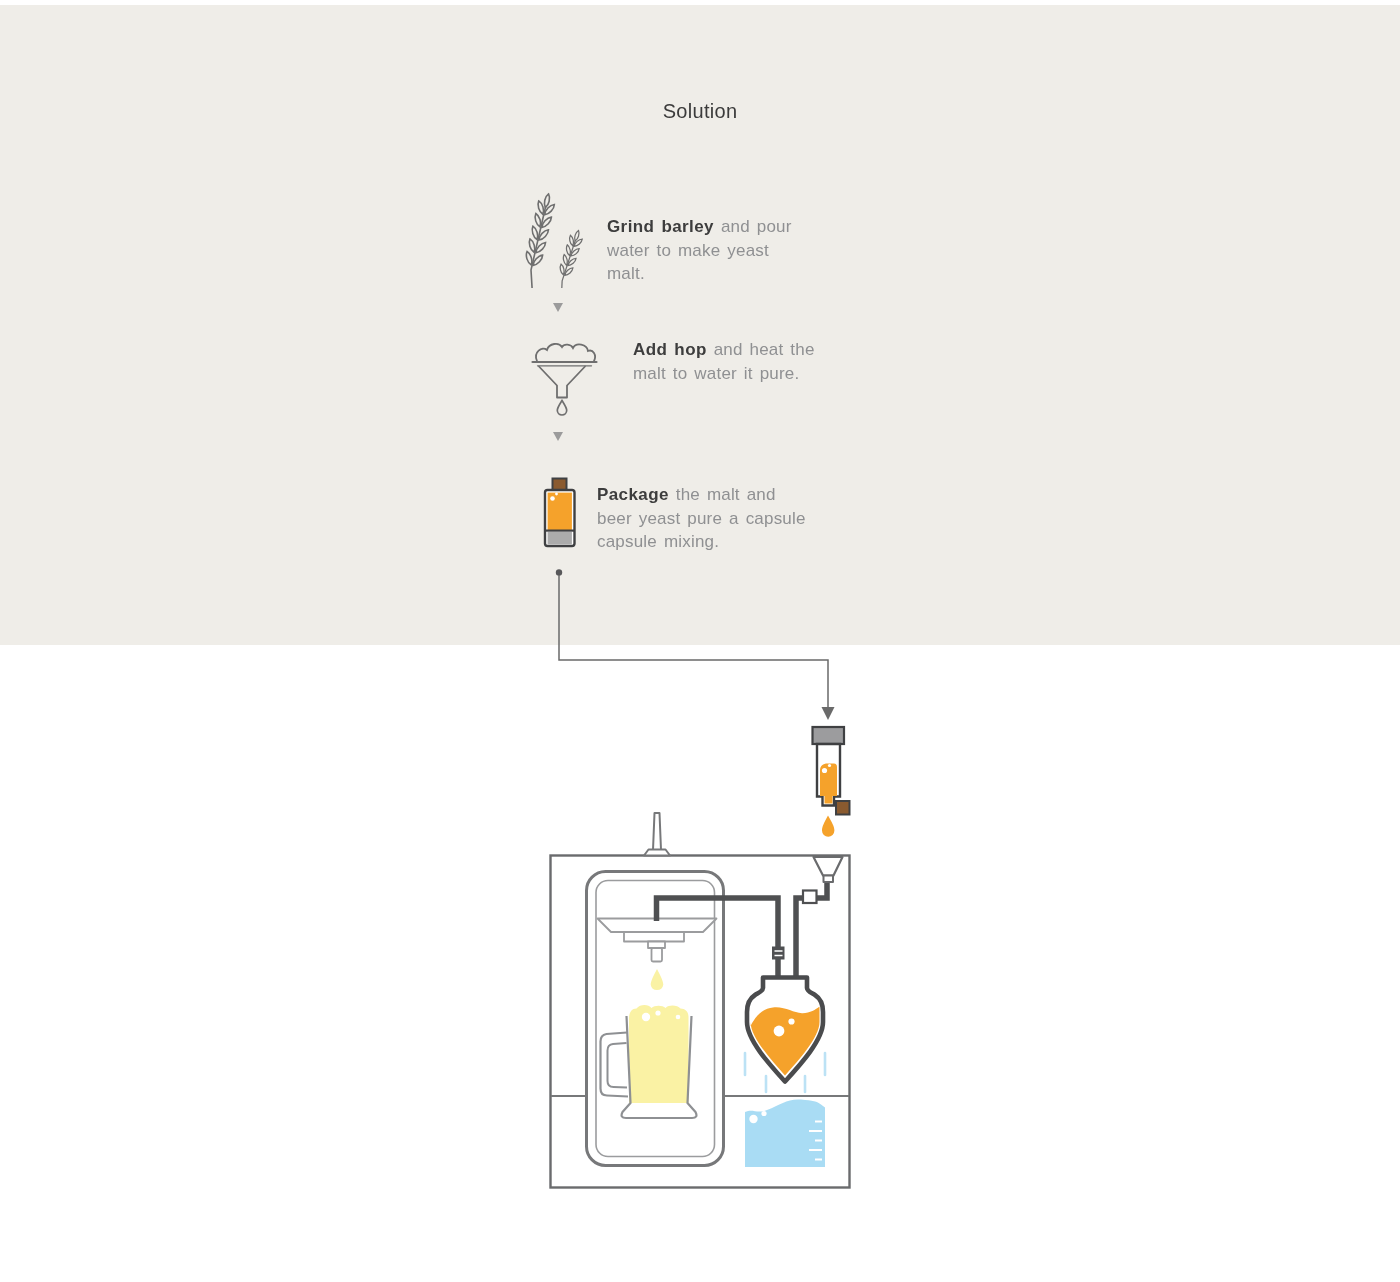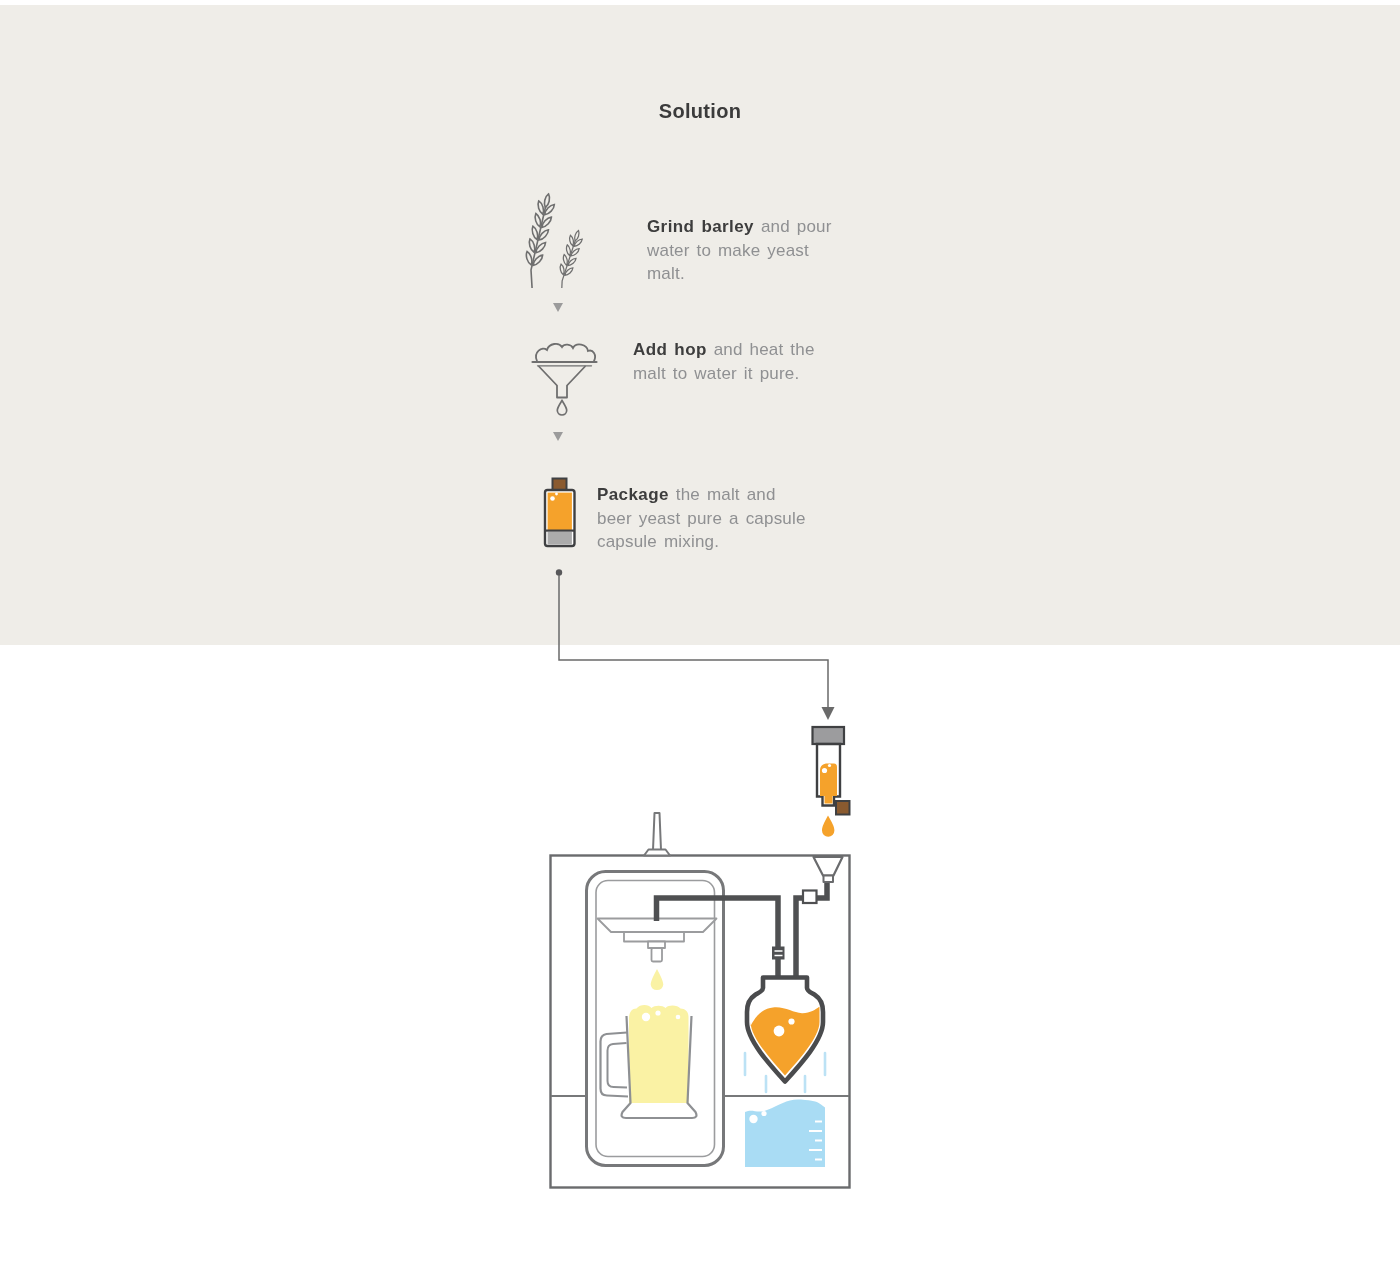--- a/index.html
+++ b/index.html
@@ -5,21 +5,21 @@
   html,body{margin:0;padding:0;}
   body{
     width:1400px;height:1282px;position:relative;overflow:hidden;
     background:#ffffff;
     font-family:"Liberation Sans", sans-serif;
   }
   .abs{position:absolute;}
   .bg-top{left:0;top:5px;width:1400px;height:640px;background:#EFEDE8;}
   .title{
     left:0;top:100px;width:1400px;text-align:center;
-    font-size:20px;font-weight:700;color:#3B3B3B;letter-spacing:.3px;
+    font-size:20px;font-weight:400;color:#3B3B3B;letter-spacing:.3px;
   }
   .step-text{font-size:17px;line-height:23.5px;color:#8F9092;letter-spacing:.2px;word-spacing:2px;}
   .step-text .ln{white-space:nowrap;}
   .step-text .b{font-weight:700;color:#3D3D3D;letter-spacing:.4px;}
   .down-arrow{
     width:0;height:0;
     border-left:5.5px solid transparent;border-right:5.5px solid transparent;
     border-top:9px solid #9B9B9B;
   }
   svg{display:block;}
@@ -58,21 +58,21 @@
       <use href="#grain" transform="translate(-4.5,30) rotate(-30)"></use>
       <use href="#grain" transform="translate(4.5,30) rotate(30)"></use>
       <use href="#grain" transform="translate(-4.5,43) rotate(-30)"></use>
       <use href="#grain" transform="translate(4.5,43) rotate(30)"></use>
       <use href="#grain" transform="translate(-4.5,56) rotate(-30)"></use>
       <use href="#grain" transform="translate(4.5,56) rotate(30)"></use>
     </g>
   </g>
 </svg>
 
-<div class="abs step-text" style="left:647px;top:215px;width:250px">
+<div class="abs step-text" style="left:607px;top:215px;width:250px">
   <div class="ln"><span class="b">Grind barley</span><span> and pour</span></div>
   <div class="ln">water to make yeast</div>
   <div class="ln">malt.</div>
 </div>
 
 <div class="abs down-arrow" style="left:553px;top:303px"></div>
 
 <svg class="abs" style="left:530px;top:340px" width="70" height="78" viewBox="530 340 70 78">
   <g stroke="#6F6F6F" fill="none" stroke-width="1.8" stroke-linecap="round">
     <path d="M537,361 C533,352 542,346 547,350 C549,343 559,342 562,347 C564,343.5 571,344 573,348 C576,342 587,344 588,351 C593,349 597,355 594,361"></path>

